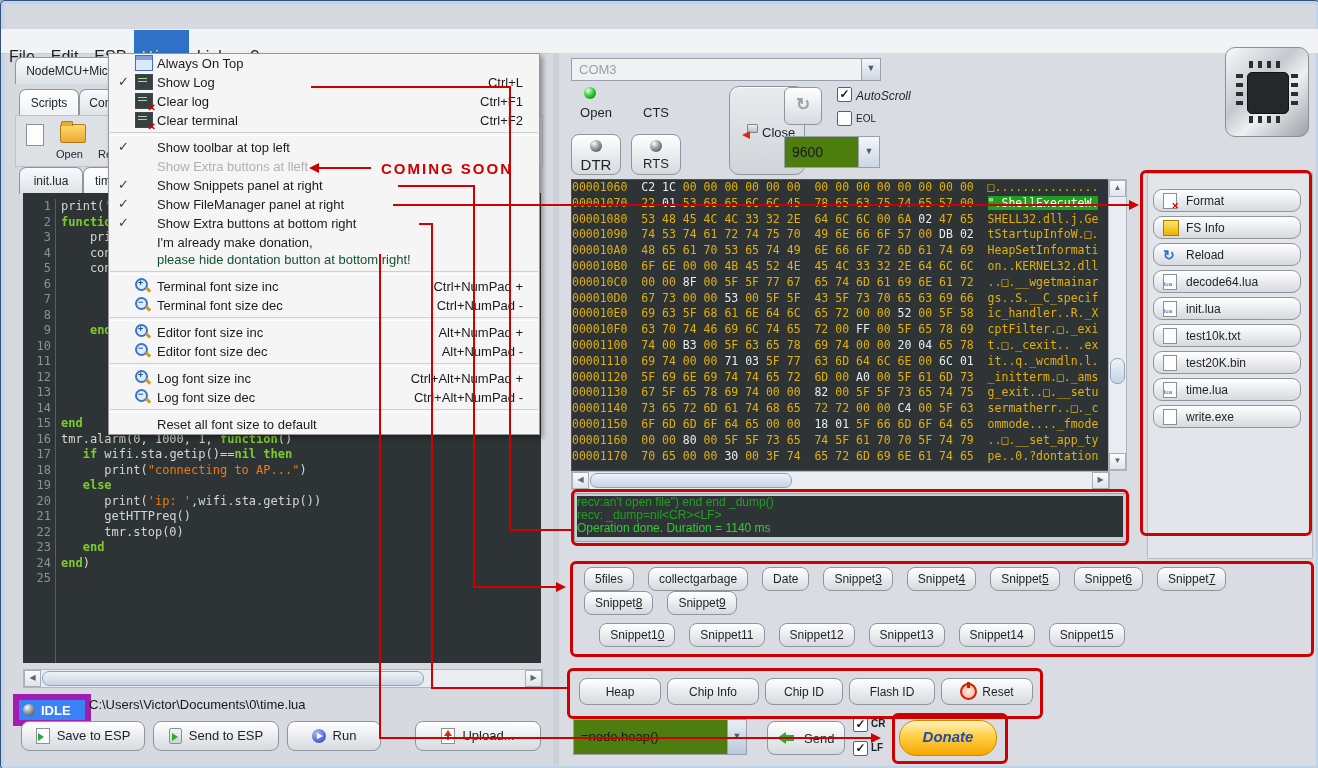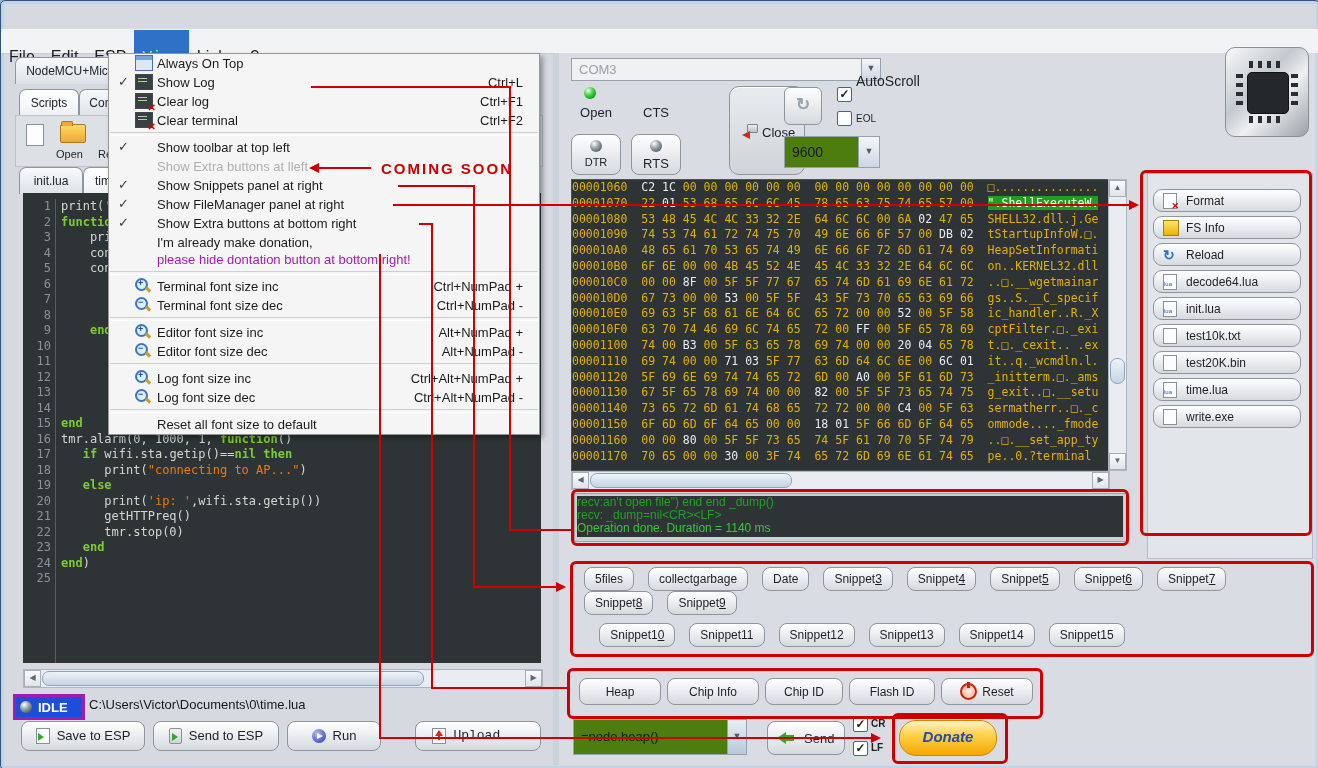--- a/index.html
+++ b/index.html
@@ -37,21 +37,21 @@
   #editor{left:22px;top:192px;width:518px;height:470px;background:#2e3436;overflow:hidden;}
   #gutter{position:absolute;left:0;top:6px;width:28px;text-align:right;color:#8a9299;
           font:12px/15.5px "DejaVu Sans Mono",monospace;border-right:1px solid #555e62;height:464px;padding-right:4px;}
   #codelines{position:absolute;left:38px;top:6px;font:12px/15.5px "DejaVu Sans Mono",monospace;white-space:pre;color:#d3d7cf;}
   #codelines .k{color:#7ccd2a;font-weight:bold;}
   #codelines .s{color:#f57900;}
   .scrollbar{position:absolute;background:#e9edf2;border:1px solid #aeb6bf;}
   .sb-arrow{position:absolute;width:15px;height:15px;background:linear-gradient(#fbfcfd,#dfe4ea);
             border:1px solid #a6aeb8;font-size:8px;line-height:14px;text-align:center;color:#5c6770;}
   .sb-thumb{position:absolute;background:linear-gradient(#eef3f8,#c6d4e4);border:1px solid #8fa4bc;border-radius:7px;}
-  #status-badge{left:12px;top:693px;width:66px;height:20px;background:#1d4ed8;border:3px solid #a21caf;}
+  #status-badge{left:12px;top:693px;width:66px;height:20px;background:#3b82f6;border:6px solid #a21caf;}
   #status-badge .led{position:absolute;left:4px;top:4px;}
   #status-badge .lbl{position:absolute;left:22px;top:3px;color:#fff;font-weight:bold;font-size:13px;}
   #file-path{left:88px;top:696px;font-size:13px;color:#14181c;}
   
   #right-bg{left:558px;top:52px;width:756px;height:712px;background:#d9dde3;}
   .combo{position:absolute;background:#4d7c0f;border:1px solid #97a0ab;}
   .combo .val{position:absolute;left:7px;top:3px;font-size:13px;color:#16191d;}
   .combo .arrow{position:absolute;right:0;top:0;bottom:0;width:18px;background:linear-gradient(#f4f7fa,#ccd6e2);
                 border-left:1px solid #97a0ab;text-align:center;color:#4c5a6b;font-size:9px;}
   #terminal{left:570px;top:178px;width:536px;height:290px;background:#2e3436;border:1px solid #4a5257;overflow:hidden;}
@@ -110,21 +110,21 @@
               box-shadow:3px 3px 5px rgba(0,0,0,.35);z-index:50;}
   .pitem{position:relative;height:19px;}
   .pitem .chk{position:absolute;left:9px;top:1px;font-size:13px;color:#3c3c3c;}
   .pitem .picon{position:absolute;left:26px;top:1px;}
   .pitem .plabel{position:absolute;left:48px;top:2px;font-size:13px;color:#1b1b1b;white-space:nowrap;}
   .pitem .pshort{position:absolute;right:16px;top:2px;font-size:13px;color:#1b1b1b;}
   .pitem.disabled .plabel{color:#b0b0b0;}
   .psep{height:2px;margin:2px 1px;border-top:1px solid #cfcfcf;border-bottom:1px solid #ffffff;}
   .pitem2{position:relative;height:36px;}
   .pitem2 .l1{position:absolute;left:48px;top:2px;font-size:13px;color:#1b1b1b;}
-  .pitem2 .l2{position:absolute;left:48px;top:19px;font-size:13px;color:#a21caf;}
+  .pitem2 .l2{position:absolute;left:48px;top:19px;font-size:13px;color:#14532d;}
   
   #chip{left:1224px;top:46px;width:82px;height:88px;border-radius:10px;border:1px solid #8b9096;
         background:linear-gradient(135deg,#f8f9fa,#c3c9cf 40%,#eef0f2 60%,#9aa1a8);}
   #chip .die{position:absolute;left:21px;top:24px;width:40px;height:40px;background:#25282b;border-radius:5px;border:1px solid #111;}
   #chip .pins-t,#chip .pins-b{position:absolute;left:23px;width:36px;height:7px;
         background:repeating-linear-gradient(90deg,#2b2e31 0 4px,transparent 4px 9px);}
   #chip .pins-t{top:13px;} #chip .pins-b{bottom:13px;}
   #chip .pins-l,#chip .pins-r{position:absolute;top:26px;width:7px;height:36px;
         background:repeating-linear-gradient(180deg,#2b2e31 0 4px,transparent 4px 9px);}
   #chip .pins-l{left:10px;} #chip .pins-r{right:10px;}
@@ -203,21 +203,21 @@
   <div class="abs" id="status-badge">
     <span class="led"></span>
     <span class="lbl">IDLE</span>
   </div>
   <div class="abs" id="file-path">C:\Users\Victor\Documents\0\time.lua</div>
 
   <div id="left-buttons">
       <div class="btn" style="left: 20px; top: 720px; width: 122px; height: 28px; line-height: 27px;"><span class="save-ic" style="vertical-align: middle; margin-right: 7px;"></span><span class="lbl" style="font-size: 13px;">Save to ESP</span></div>
       <div class="btn" style="left: 152px; top: 720px; width: 124px; height: 28px; line-height: 27px;"><span class="scroll-ic" style="vertical-align: middle; margin-right: 7px;"></span><span class="lbl" style="font-size: 13px;">Send to ESP</span></div>
       <div class="btn" style="left: 286px; top: 720px; width: 92px; height: 28px; line-height: 27px;"><span class="run-ic" style="vertical-align: middle; margin-right: 7px;"></span><span class="lbl" style="font-size: 13px;">Run</span></div>
-      <div class="btn" style="left: 414px; top: 720px; width: 124px; height: 28px; line-height: 27px; font-family: Liberation Mono, monospace;"><span class="up-ic" style="vertical-align: middle; margin-right: 7px;"></span><span class="lbl" style="font-size: 13px;">Upload...</span></div>
+      <div class="btn" style="left: 414px; top: 720px; width: 124px; height: 28px; line-height: 27px;"><span class="up-ic" style="vertical-align: middle; margin-right: 7px;"></span><span class="lbl" style="font-size: 13px;">Upload...</span></div>
     </div>
 
   <div class="abs" style="left:552px;top:52px;width:12px;height:712px;background:#ccd2d9;"></div>
 
   <div class="abs" id="right-bg"></div>
 
   <div class="abs combo" style="left:570px;top:57px;width:308px;height:21px;background:#eff1f3;">
     <span class="val" style="color:#9aa1a9;">COM3</span>
     <span class="arrow"><span style="line-height:19px;">▼</span></span>
   </div>
@@ -235,27 +235,27 @@
   <div class="abs btn" style="left:700px;top:85px;width:74px;height:87px;border-radius:10px;background:linear-gradient(#e9ecef,#cfd4d9);margin-left:28px;">
     <span class="plug-ic" style="position:absolute;left:12px;top:36px;"></span>
     <span class="lbl" style="position:absolute;left:32px;top:38px;font-size:13px;">Close</span>
   </div>
 
   <div class="abs btn" style="left:783px;top:86px;width:36px;height:36px;border-radius:6px;">
     <span class="sync-ic" style="line-height:34px;">↻</span>
   </div>
 
   <div class="cb" style="left:836px;top:86px;">✓</div>
-  <div class="abs" style="left:855px;top:72px;font-size:14px;color:#1d2124;">AutoScroll</div>
+  <div class="abs" style="left:855px;top:88px;font-size:12px;color:#1d2124;font-style:italic;">AutoScroll</div>
   <div class="cb" style="left:836px;top:110px;"></div>
   <div class="abs" style="left:855px;top:112px;font-size:10px;color:#1d2124;">EOL</div>
 
   <div class="abs btn" style="left:570px;top:133px;width:48px;height:39px;">
     <span class="led" style="position:absolute;left:18px;top:5px;"></span>
-    <span class="lbl" style="position:absolute;left:0;right:0;top:21px;font-size:11px;">DTR</span>
+    <span class="lbl" style="position:absolute;left:0;right:0;top:21px;font-size:15px;">DTR</span>
   </div>
   <div class="abs btn" style="left:630px;top:133px;width:48px;height:39px;">
     <span class="led" style="position:absolute;left:18px;top:5px;"></span>
     <span class="lbl" style="position:absolute;left:0;right:0;top:21px;font-size:13px;">RTS</span>
   </div>
 
   <div class="abs combo" style="left:783px;top:135px;width:94px;height:30px;">
     <span class="val" style="top:7px;font-size:14px;">9600</span>
     <span class="arrow" style="width:20px;"><span style="line-height:28px;">▼</span></span>
   </div>
@@ -279,21 +279,21 @@
       <div class="hexrow"><span>000010D0  </span><span>67 </span><span>73 </span><span>00 </span><span>00 </span><span class="w">53 </span><span>00 </span><span>5F </span><span>5F  </span><span>43 </span><span>5F </span><span>73 </span><span>70 </span><span>65 </span><span>63 </span><span>69 </span><span>66</span><span>  </span><span>gs..S.__C_specif</span></div>
       <div class="hexrow"><span>000010E0  </span><span>69 </span><span>63 </span><span>5F </span><span>68 </span><span>61 </span><span>6E </span><span>64 </span><span>6C  </span><span>65 </span><span>72 </span><span>00 </span><span>00 </span><span class="w">52 </span><span>00 </span><span>5F </span><span>58</span><span>  </span><span>ic_handler..R._X</span></div>
       <div class="hexrow"><span>000010F0  </span><span>63 </span><span>70 </span><span>74 </span><span>46 </span><span>69 </span><span>6C </span><span>74 </span><span>65  </span><span>72 </span><span>00 </span><span class="w">FF </span><span>00 </span><span>5F </span><span>65 </span><span>78 </span><span>69</span><span>  </span><span>cptFilter.□._exi</span></div>
       <div class="hexrow"><span>00001100  </span><span>74 </span><span>00 </span><span class="w">B3 </span><span>00 </span><span>5F </span><span>63 </span><span>65 </span><span>78  </span><span>69 </span><span>74 </span><span>00 </span><span>00 </span><span class="w">20 </span><span class="w">04 </span><span>65 </span><span>78</span><span>  </span><span>t.□._cexit.. .ex</span></div>
       <div class="hexrow"><span>00001110  </span><span>69 </span><span>74 </span><span>00 </span><span>00 </span><span class="w">71 </span><span class="w">03 </span><span>5F </span><span>77  </span><span>63 </span><span>6D </span><span>64 </span><span>6C </span><span>6E </span><span>00 </span><span class="w">6C </span><span class="w">01</span><span>  </span><span>it..q._wcmdln.l.</span></div>
       <div class="hexrow"><span>00001120  </span><span>5F </span><span>69 </span><span>6E </span><span>69 </span><span>74 </span><span>74 </span><span>65 </span><span>72  </span><span>6D </span><span>00 </span><span class="w">A0 </span><span>00 </span><span>5F </span><span>61 </span><span>6D </span><span>73</span><span>  </span><span>_initterm.□._ams</span></div>
       <div class="hexrow"><span>00001130  </span><span>67 </span><span>5F </span><span>65 </span><span>78 </span><span>69 </span><span>74 </span><span>00 </span><span>00  </span><span class="w">82 </span><span>00 </span><span>5F </span><span>5F </span><span>73 </span><span>65 </span><span>74 </span><span>75</span><span>  </span><span>g_exit..□.__setu</span></div>
       <div class="hexrow"><span>00001140  </span><span>73 </span><span>65 </span><span>72 </span><span>6D </span><span>61 </span><span>74 </span><span>68 </span><span>65  </span><span>72 </span><span>72 </span><span>00 </span><span>00 </span><span class="w">C4 </span><span>00 </span><span>5F </span><span>63</span><span>  </span><span>sermatherr..□._c</span></div>
       <div class="hexrow"><span>00001150  </span><span>6F </span><span>6D </span><span>6D </span><span>6F </span><span>64 </span><span>65 </span><span>00 </span><span>00  </span><span class="w">18 </span><span class="w">01 </span><span>5F </span><span>66 </span><span>6D </span><span>6F </span><span>64 </span><span>65</span><span>  </span><span>ommode...._fmode</span></div>
       <div class="hexrow"><span>00001160  </span><span>00 </span><span>00 </span><span class="w">80 </span><span>00 </span><span>5F </span><span>5F </span><span>73 </span><span>65  </span><span>74 </span><span>5F </span><span>61 </span><span>70 </span><span>70 </span><span>5F </span><span>74 </span><span>79</span><span>  </span><span>..□.__set_app_ty</span></div>
-      <div class="hexrow"><span>00001170  </span><span>70 </span><span>65 </span><span>00 </span><span>00 </span><span class="w">30 </span><span>00 </span><span>3F </span><span>74  </span><span>65 </span><span>72 </span><span>6D </span><span>69 </span><span>6E </span><span>61 </span><span>74 </span><span>65</span><span>  </span><span>pe..0.?terminal</span></div>
+      <div class="hexrow"><span>00001170  </span><span>70 </span><span>65 </span><span>00 </span><span>00 </span><span class="w">30 </span><span>00 </span><span>3F </span><span>74  </span><span>65 </span><span>72 </span><span>6D </span><span>69 </span><span>6E </span><span>61 </span><span>74 </span><span>65</span><span>  </span><span>pe..0.?dontation</span></div>
     </div>
 
   <div class="abs scrollbar" style="left:1107px;top:178px;width:17px;height:290px;">
     <div class="sb-arrow" style="left:0;top:0;">▲</div>
     <div class="sb-arrow" style="left:0;bottom:0;">▼</div>
     <div class="sb-thumb" style="left:1px;top:178px;width:13px;height:24px;"></div>
   </div>
 
   <div class="abs scrollbar" style="left:570px;top:470px;width:537px;height:17px;">
     <div class="sb-arrow" style="left:0;top:0;">◀</div>

